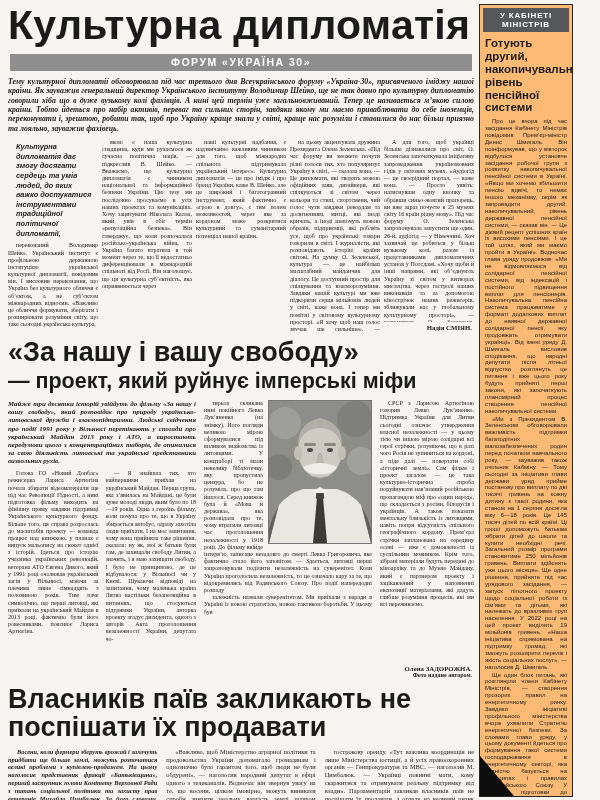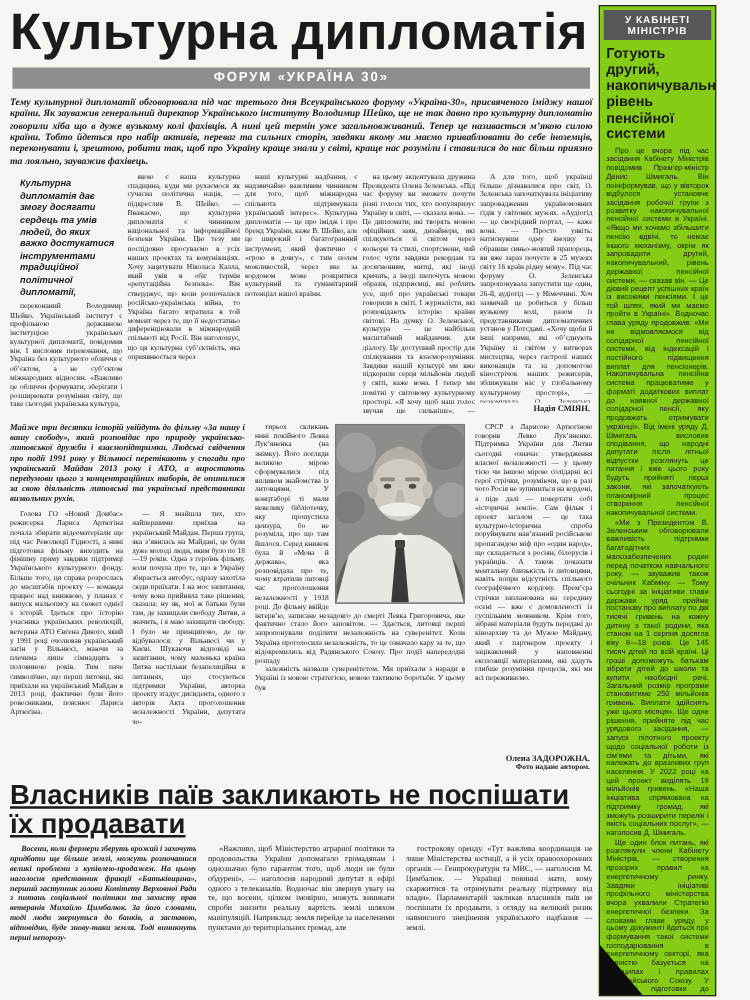--- a/index.html
+++ b/index.html
@@ -36,29 +36,29 @@
   .mcol{flex:1;overflow:hidden;}
   .mid-center{width:168px;flex:none;overflow:hidden;}
   .photo{float:right;width:102px;height:142px;margin:0 0 4px 5px;border:1px solid #777;
          background:#8f8f8d;}
   .m3text{font-size:6px;line-height:1.2;text-align:justify;text-indent:8px;}
   .mid-right{flex:1;display:flex;flex-direction:column;overflow:hidden;}
   .credit{font-weight:bold;font-size:6px;text-align:right;padding-right:2px;}
 
   
   .bottom{margin-top:7px;}
-  .h3{font-family:"Liberation Sans",sans-serif;font-weight:bold;font-size:22px;
-      margin:0 0 6px 0;line-height:1.05;text-decoration:underline;}
+  .h3{font-family:"Liberation Sans",sans-serif;font-weight:bold;font-size:27px;
+      margin:0 0 6px 0;line-height:1.05;}
   .bcols{display:flex;gap:9px;height:96px;overflow:hidden;}
   .bcol{flex:1;overflow:hidden;font-size:6.4px;line-height:1.22;text-align:justify;text-indent:9px;}
   .bital{font-weight:bold;font-style:italic;}
 
   
   .sidebar{position:absolute;left:479px;top:4px;width:94px;height:793px;
-           border:1.5px solid #262626;background:#84cc16;box-sizing:border-box;overflow:hidden;}
+           border:1.5px solid #262626;background:#fdba74;box-sizing:border-box;overflow:hidden;}
   .sb-kicker{background:#55575a;color:#fff;font-family:"Liberation Sans",sans-serif;
              font-weight:bold;font-size:8px;letter-spacing:.8px;text-align:center;
              padding:3px 0;margin:3px;}
   .sb-head{font-family:"Liberation Sans",sans-serif;font-weight:bold;font-size:11.5px;
            line-height:1.12;padding:2px 5px 4px;}
   .sb-body{font-family:"Liberation Sans",sans-serif;font-size:6px;line-height:1.15;
            text-align:justify;padding:0 5px;}
   .sb-body p{margin:0 0 1px 0;text-indent:7px;}
   .fold{position:absolute;left:0;bottom:0;width:34px;height:40px;background:#0d0d0d;
         clip-path:polygon(0 0,100% 100%,0 100%);}
@@ -89,20 +89,24 @@
           <div class="body-text grow">на цьому акцентувала дружина Президента Олена Зеленська. «Під час форуму ви зможете почути різні голоси тих, хто популяризує Україну в світі, — сказала вона. — Це дипломати, які творять мовою офіційних заяв, дизайнери, які спілкуються зі світом через кольори та стилі, спортсмени, чий голос чути завдяки рекордам та досягненням, митці, які іноді кричать, а іноді шепочуть мовою образів, підприємці, які роблять усе, щоб про українські товари говорили в світі. І журналісти, які розповідають історію країни світові. На думку О. Зеленської, культура — це найбільш масштабний майданчик для діалогу. Це доступний простір для спілкування та взаєморозуміння. Завдяки нашій культурі ми вже підкорили серця мільйонів людей у світі, каже вона. І тепер ми помітні у світовому культурному просторі. «Я хочу щоб наш голос звучав ще сильніше», — акцентувала дружина глави нашої держави.</div>
         </div>
         <div class="tcol">
           <div class="body-text grow">А для того, щоб українці більше дізнавалися про світ, О. Зеленська започаткувала ініціативу запровадження україномовних гідів у світових музеях. «Аудіогід — це своєрідний портал, — каже вона. — Просто уявіть: натиснувши одну кнопку та обравши синьо-жовтий прапорець, ви вже зараз почуєте в 25 музеях світу 16 країн рідну мову». Під час форуму О. Зеленська запропонувала запустити ще один, 26-й, аудіогід — у Німеччині. Хоч зазвичай це робиться у більш вузькому колі, разом із представниками дипломатичних установ у Потсдамі. «Хочу щоби й інші напрями, які об’єднують Україну зі світом у витворах мистецтва, через гастролі наших виконавців та за допомогою кінострічок наших режисерів, зближували нас у глобальному культурному просторі», — резюмувала О. Зеленська. Попереду ще дуже багато роботи, наголосила вона.</div>
           <div class="byline">Надія СМІЯН.</div>
         </div>
       </div>
     </div>
 
     <div class="second">
+      <h2 class="h2">
+        <span class="h2a">«За нашу і вашу свободу»</span><br>
+        <span class="h2b">— проект, який руйнує імперські міфи</span>
+      </h2>
       <div class="mid-cols">
         <div class="mid-left">
           <div class="lead2">Майже три десятки історій увійдуть до фільму «За нашу і вашу свободу», який розповідає про природу українсько-литовської дружби і взаємопідтримки. Людські свідчення про події 1991 року у Вільнюсі перетікають у спогади про український Майдан 2013 року і АТО, а виростають передумови цього з концентраційних таборів, де опинилися за свою діяльність литовські та українські представники визвольних рухів.</div>
           <div class="mid-left-cols">
             <div class="mcol body-text">Голова ГО «Новий Донбас» режисерка Лариса Артюгіна почала збирати відеоматеріали ще під час Революції Гідності, а нині підготовка фільму виходить на фінішну пряму завдяки підтримці Українського культурного фонду. Більше того, ця справа розрослась до масштабів проекту — команда працює над книжкою, у планах є випуск мальопису на сюжет однієї з історій. Ідеться про історію учасника українських революцій, ветерана АТО Євгена Дикого, який у 1991 році очолював український загін у Вільнюсі, маючи за плечима лише сімнадцять з половиною років. Тим паче символічно, що перші литовці, які приїхали на український Майдан в 2013 році, фактично були його ровесниками, пояснює Лариса Артюгіна.</div>
             <div class="mcol body-text">— Я знайшла тих, хто найпершими приїхав на український Майдан. Перша група, яка з’явилась на Майдані, це були дуже молоді люди, яким було по 18—19 років. Одна з героїнь фільму, коли почула про те, що в Україну збирається автобус, одразу захотіла сюди приїхати. І на моє запитання, чому вона прийняла таке рішення, сказала: ну як, мої ж батьки були там, де захищали свободу Литви, а значить, і я маю захищати свободу. І було не принципово, де це відбувалося: у Вільнюсі чи у Києві. Шукаючи відповіді на запитання, чому маленька країна Литва настільки безапеляційна в питаннях, що стосуються підтримки України, авторка проекту згадує дисидента, одного з авторів Акта проголошення незалежності України, депутата чо-</div>
           </div>
         </div>
         <div class="mid-center">
           <div class="photo">

